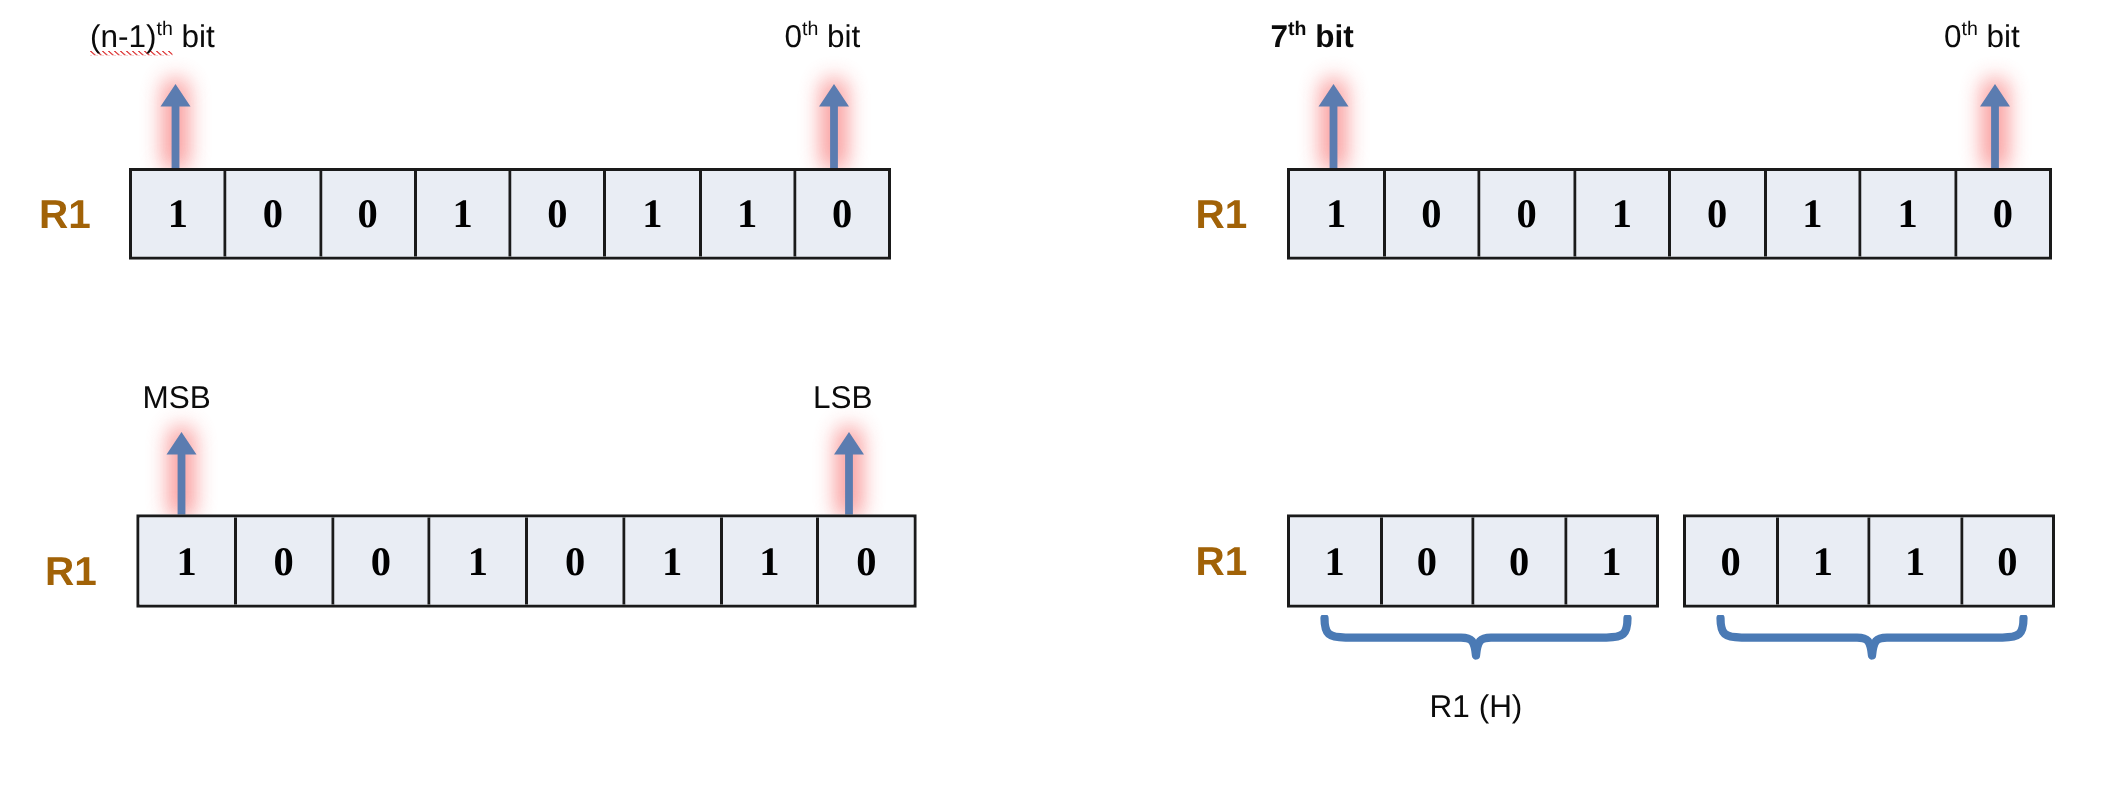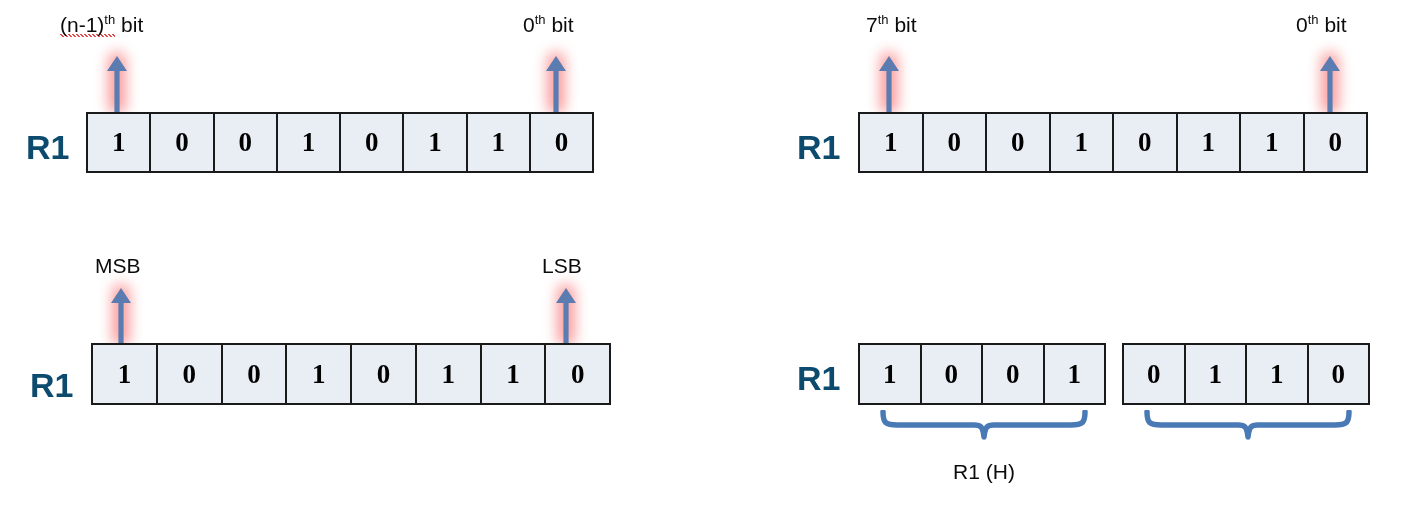--- a/index.html
+++ b/index.html
@@ -51,23 +51,23 @@
     color: #000000;
     letter-spacing: 0;
   }
   .bit-cell:last-child { border-right: none; }
 
   
   .reg-name {
     position: absolute;
     font-family: "Liberation Sans", sans-serif;
     font-weight: bold;
-    font-size: 34px;
+    font-size: 27px;
     line-height: 1;
-    color: #0c4a6e;
+    color: #a16207;
     white-space: nowrap;
   }
 
   
   .callout-label {
     position: absolute;
     font-family: "Liberation Sans", sans-serif;
     font-size: 21px;
     line-height: 1;
     color: #0b0b0b;
@@ -195,21 +195,21 @@
         <div class="bit-cell" style="flex: 1 1 0px;">1</div>
         <div class="bit-cell" style="flex: 1 1 0px;">0</div>
         <div class="bit-cell" style="flex: 1 1 0px;">1</div>
         <div class="bit-cell" style="flex: 1 1 0px;">1</div>
         <div class="bit-cell" style="flex: 1 1 0px;">0</div>
       </div>
   </div>
 
   <div>
 
-    <div class="callout-label" style="left:866px; top:14px;"><span>7</span><sup>th</sup><span> bit</span></div>
+    <div class="callout-label" style="left:847px; top:14px;font-weight:bold;"><span>7</span><sup>th</sup><span> bit</span></div>
 
     <div class="callout-label" style="left:1296px; top:14px;"><span>0</span><sup>th</sup><span> bit</span></div>
 
     <div class="arrow" style="left:876px; top:52px;">
       <div class="glow"></div>
       <svg width="26" height="62" viewBox="0 0 26 62">
         <path d="M13 4 L23 19 L15.6 19 L15.6 60 L10.4 60 L10.4 19 L3 19 Z" fill="#5b7cb0"></path>
       </svg>
     </div>
 

